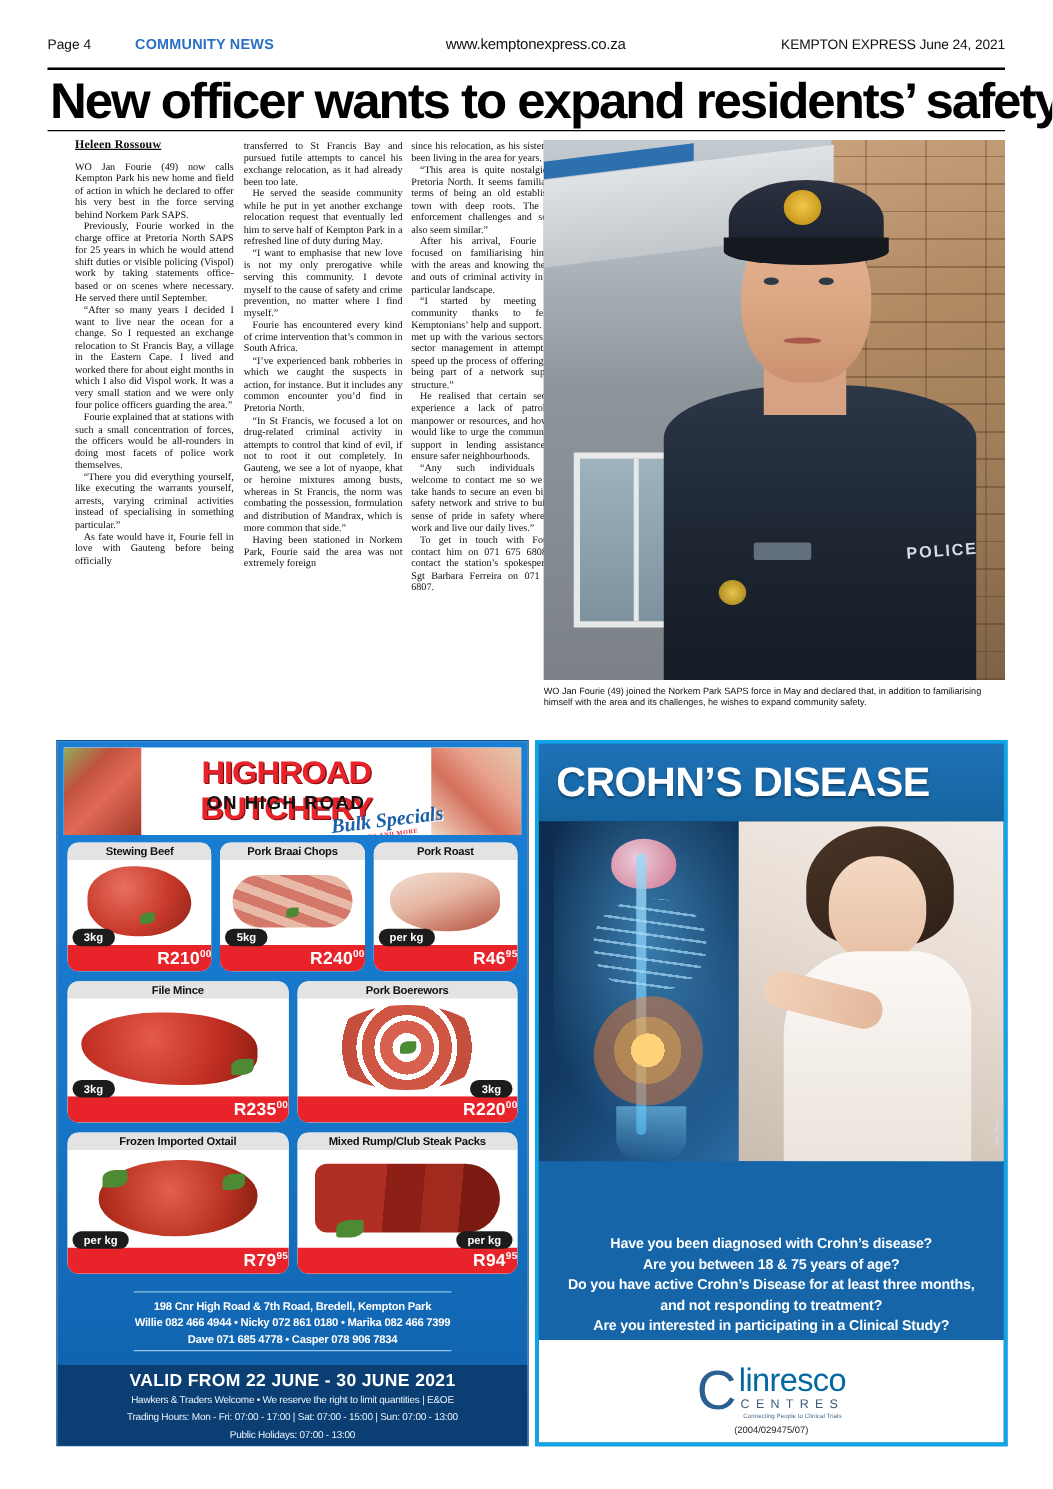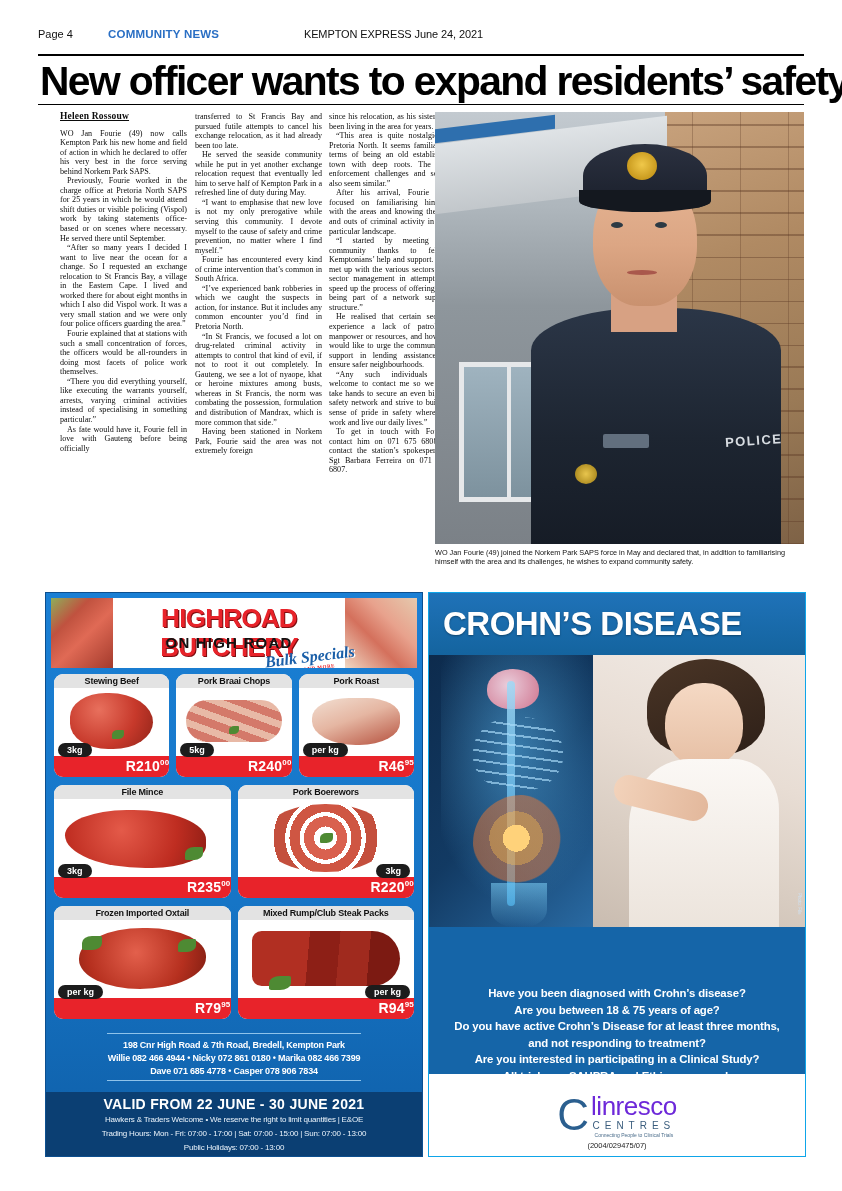--- a/index.html
+++ b/index.html
@@ -138,21 +138,21 @@
     font-weight:bold;font-size:9px;line-height:13px;padding:4px 6px 6px;letter-spacing:-.2px;}
   .bt-contact .sep{border-top:1px solid #8fc3ea;width:70%;margin:2px auto 5px;}
   .bt-valid{background:#0b3f73;text-align:center;padding:4px 6px 8px;}
   .bt-validtitle{font-family:"Liberation Sans",sans-serif;font-weight:bold;
     font-size:14px;color:#fff;letter-spacing:.3px;}
   .bt-validsub{font-family:"Liberation Sans",sans-serif;font-size:8px;color:#eaf3fb;
     line-height:12px;margin-top:2px;letter-spacing:-.2px;}
 
   
   .ad-crohn{position:absolute;left:428px;top:592px;width:378px;height:565px;
-    background:#1565a8;border:1px solid #0ea5e9;box-sizing:border-box;overflow:hidden;}
+    background:#1565a8;border:3px solid #0ea5e9;box-sizing:border-box;overflow:hidden;}
   .cr-title{height:62px;display:flex;align-items:center;padding-left:14px;
     background:linear-gradient(180deg,#1f72b8,#14649f);
     font-family:"Liberation Sans",sans-serif;font-weight:bold;font-size:33px;color:#fff;
     letter-spacing:-.5px;text-shadow:0 1px 2px rgba(0,0,0,.35);}
   .cr-image{position:relative;height:272px;background:linear-gradient(135deg,#0d2b4d 0%,#123a63 35%,#2b6ea8 70%,#e9e2dd 100%);overflow:hidden;}
   .cr-body{position:absolute;left:12px;top:0;width:180px;height:272px;
     background:radial-gradient(ellipse at 42% 35%, rgba(90,180,235,.55), rgba(12,50,95,0) 62%);}
   .cr-spine{position:absolute;left:78px;top:26px;width:8px;height:225px;
     background:linear-gradient(180deg,#9fd8f5,#3fa4e0);border-radius:4px;opacity:.85;}
   .cr-brain{position:absolute;left:58px;top:14px;width:52px;height:40px;
@@ -181,35 +181,36 @@
   .cr-contact{padding:8px 16px 4px;text-align:center;color:#fff;
     font-family:"Liberation Sans",sans-serif;font-weight:bold;font-size:11.4px;line-height:16.5px;
     letter-spacing:-.15px;}
   .cr-side{position:absolute;right:3px;top:300px;font-size:4.5px;color:#cfe2f2;
     writing-mode:vertical-rl;font-family:"Liberation Sans",sans-serif;}
   .cr-logobox{position:absolute;left:0;right:0;bottom:0;height:82px;background:#fff;
     display:flex;align-items:center;justify-content:center;}
   .cr-logo{display:flex;align-items:center;gap:2px;}
   .cr-logo-c{font-family:"Liberation Sans",sans-serif;font-size:44px;color:#2b5f8f;line-height:38px;}
   .cr-logo-txt{display:flex;flex-direction:column;line-height:1;}
-  .cr-logo-main{font-family:"Liberation Sans",sans-serif;font-size:26px;color:#6d28d9;letter-spacing:-.5px;}
+  .cr-logo-main{font-family:"Liberation Sans",sans-serif;font-size:26px;color:#0369a1;letter-spacing:-.5px;}
   .cr-logo-sub{font-family:"Liberation Sans",sans-serif;font-size:10px;color:#3a5d7d;letter-spacing:5px;text-align:center;margin-top:2px;}
   .cr-logo-tag{font-family:"Liberation Sans",sans-serif;font-size:5px;color:#4a6c8a;text-align:center;margin-top:2px;}
   .cr-reg{position:absolute;bottom:6px;left:0;right:0;text-align:center;
     font-family:"Liberation Sans",sans-serif;font-size:7.5px;color:#222;}
 </style>
 </head>
 <body>
 
 <div class="page">
 
   <div class="masthead">
     <div class="mh-row">
       <span class="mh-page">Page 4</span>
       <span class="mh-section">COMMUNITY NEWS</span>
+      <span class="mh-url">www.kemptonexpress.co.za</span>
       <span class="mh-paper">KEMPTON EXPRESS  June 24, 2021</span>
     </div>
   </div>
   <div class="mh-rule"></div>
 
   <div class="headline">New officer wants to expand residents’ safety</div>
   <div class="hl-rule"></div>
 
   <div class="col" id="col1">
     <div class="byline">Heleen Rossouw</div>

